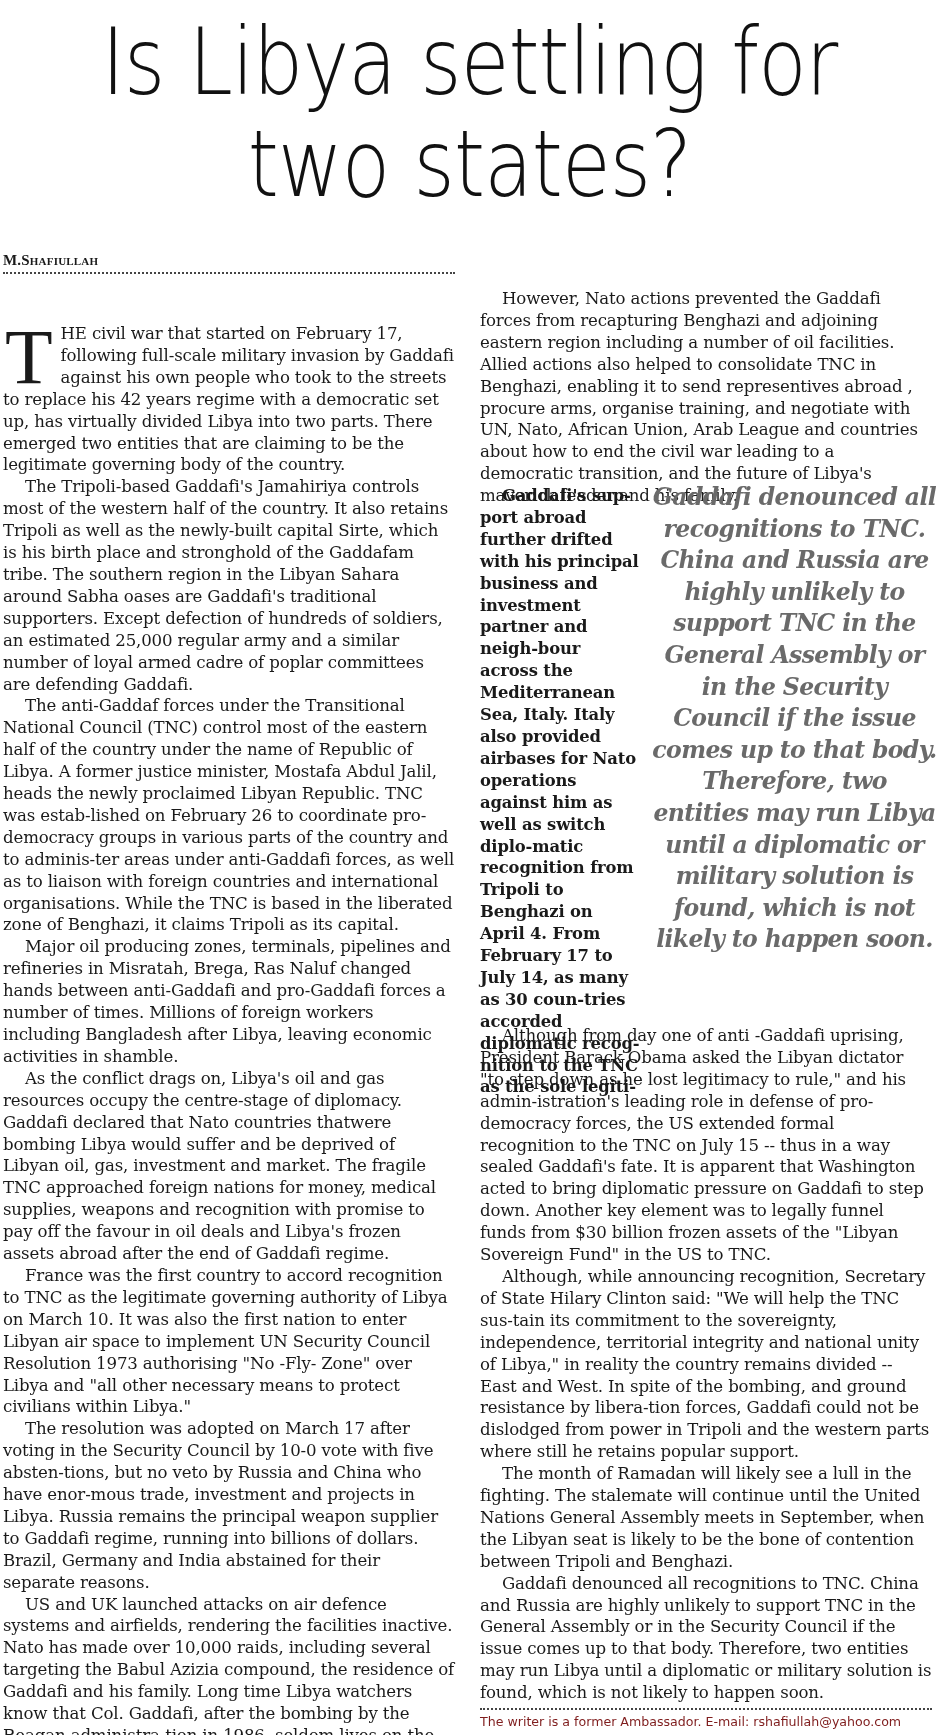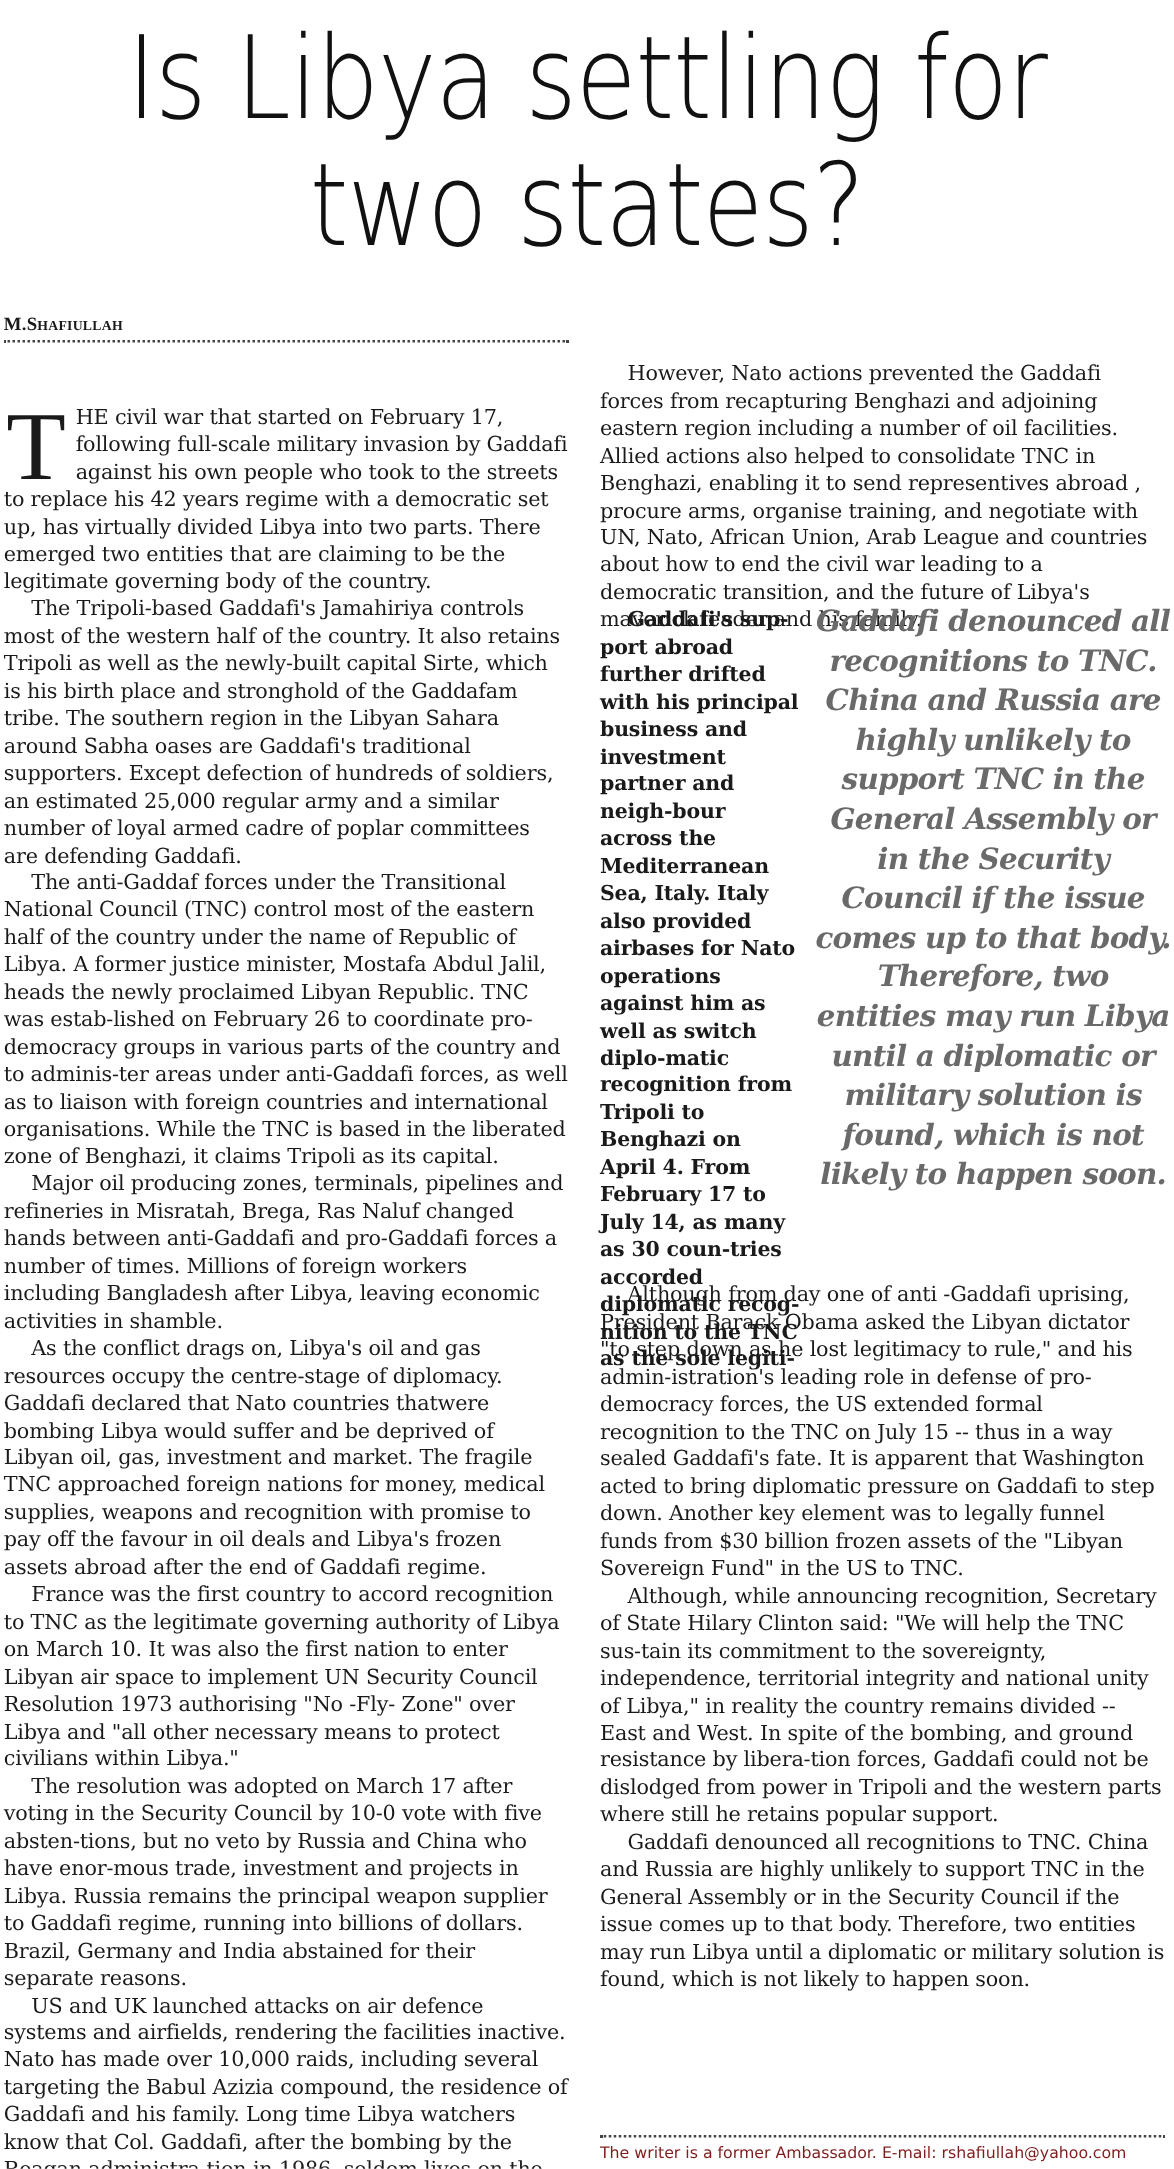--- a/index.html
+++ b/index.html
@@ -89,17 +89,18 @@
 
 <div class="col narrow">
   <p>Gaddafi's sup-port abroad further drifted with his principal business and investment partner and neigh-bour across the Mediterranean Sea, Italy. Italy also provided airbases for Nato operations against him as well as switch diplo-matic recognition from Tripoli to Benghazi on April 4. From February 17 to July 14, as many as 30 coun-tries accorded diplomatic recog-nition to the TNC as the sole legiti-</p>
 </div>
 
 <div class="pullquote">Gaddafi denounced all recognitions to TNC. China and Russia are highly unlikely to support TNC in the General Assembly or in the Security Council if the issue comes up to that body. Therefore, two entities may run Libya until a diplomatic or military solution is found, which is not likely to happen soon.</div>
 
 <div class="col right-bottom">
   <p>Although from day one of anti -Gaddafi uprising, President Barack Obama asked the Libyan dictator "to step down as he lost legitimacy to rule," and his admin-istration's leading role in defense of pro-democracy forces, the US extended formal recognition to the TNC on July  15 -- thus in a way sealed Gaddafi's fate. It is apparent that Washington acted to bring diplomatic pressure on Gaddafi to step down. Another key element was to legally funnel funds from $30 billion frozen assets of the "Libyan Sovereign Fund" in the US to TNC.</p>
   <p>Although, while announcing recognition, Secretary of State Hilary Clinton said: "We will help the TNC sus-tain its commitment to the sovereignty, independence, territorial integrity and national unity of Libya," in reality the country remains divided -- East and West. In spite of the bombing, and ground resistance by libera-tion forces, Gaddafi could not be dislodged from power in Tripoli and the western parts where still he retains popular support.</p>
+  <p>The month of Ramadan will likely see a lull in the fighting. The stalemate will continue until the United Nations General Assembly meets in September, when the Libyan seat is likely to be the bone of contention between Tripoli and Benghazi.</p>
   <p>Gaddafi denounced all recognitions to TNC. China and Russia are highly unlikely to support TNC in the General Assembly or in the Security Council if the issue comes up to that body. Therefore, two entities may run Libya until a diplomatic or military solution is found, which is not likely to happen soon.</p>
 </div>
 
 <div class="dots" style="left:480px; top:1708px; width:452px;"></div>
 <div class="footer-note">The writer is a former Ambassador. E-mail: rshafiullah@yahoo.com</div>
 
 </body></html>

